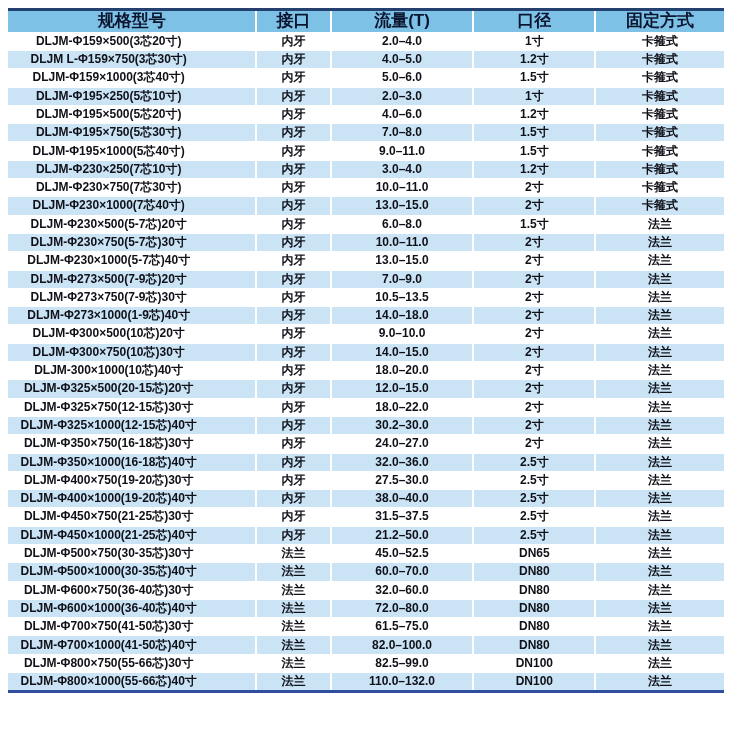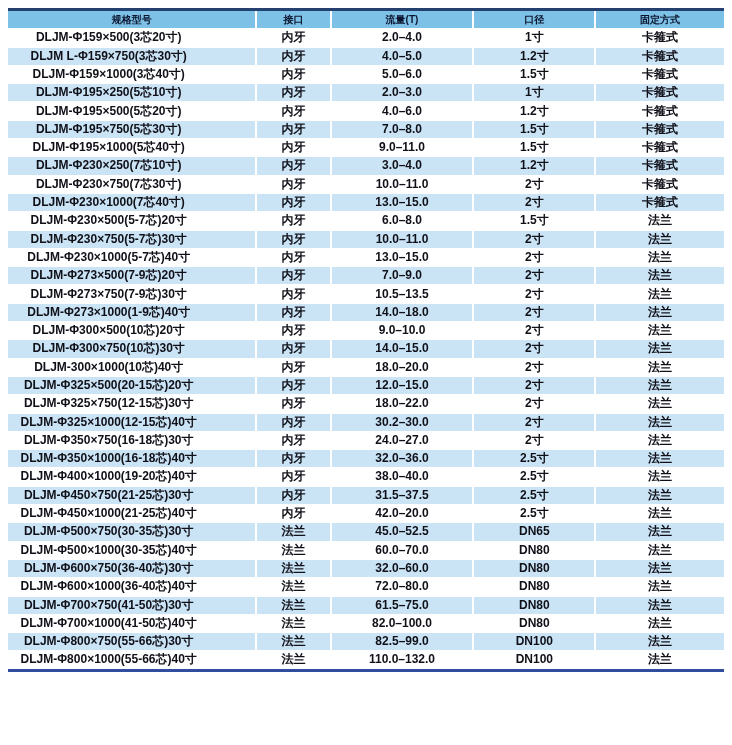--- a/index.html
+++ b/index.html
@@ -40,21 +40,21 @@
     white-space: nowrap;
     overflow: hidden;
     font-weight: bold;
     font-size: 12px;
     line-height: 1.1;
   }
   th:first-child, td:first-child { border-left: none; }
   thead th { border-top: none; }
   thead th {
     background: var(--header-bg);
-    font-size: 10px;
+    font-size: 17px;
     color: #0c1530;
   }
   tbody tr:nth-child(odd) td { background: #ffffff; }
   tbody tr:nth-child(even) td { background: var(--row-alt-bg); }
   tbody td:first-child { padding-right: 46px; }
   col.c-spec { width: 245px; }
   col.c-if   { width: 73px; }
   col.c-flow { width: 141px; }
   col.c-cal  { width: 120px; }
   col.c-fix  { width: 127px; }
@@ -243,37 +243,44 @@
           <td>法兰</td>
         </tr>
         <tr>
           <td>DLJM-Φ350×1000(16-18芯)40寸</td>
           <td>内牙</td>
           <td>32.0–36.0</td>
           <td>2.5寸</td>
           <td>法兰</td>
         </tr>
         <tr>
+          <td>DLJM-Φ400×750(19-20芯)30寸</td>
+          <td>内牙</td>
+          <td>27.5–30.0</td>
+          <td>2.5寸</td>
+          <td>法兰</td>
+        </tr>
+        <tr>
           <td>DLJM-Φ400×1000(19-20芯)40寸</td>
           <td>内牙</td>
           <td>38.0–40.0</td>
           <td>2.5寸</td>
           <td>法兰</td>
         </tr>
         <tr>
           <td>DLJM-Φ450×750(21-25芯)30寸</td>
           <td>内牙</td>
           <td>31.5–37.5</td>
           <td>2.5寸</td>
           <td>法兰</td>
         </tr>
         <tr>
           <td>DLJM-Φ450×1000(21-25芯)40寸</td>
           <td>内牙</td>
-          <td>42.0–20.0</td>
+          <td>21.2–50.0</td>
           <td>2.5寸</td>
           <td>法兰</td>
         </tr>
         <tr>
           <td>DLJM-Φ500×750(30-35芯)30寸</td>
           <td>法兰</td>
           <td>45.0–52.5</td>
           <td>DN65</td>
           <td>法兰</td>
         </tr>

